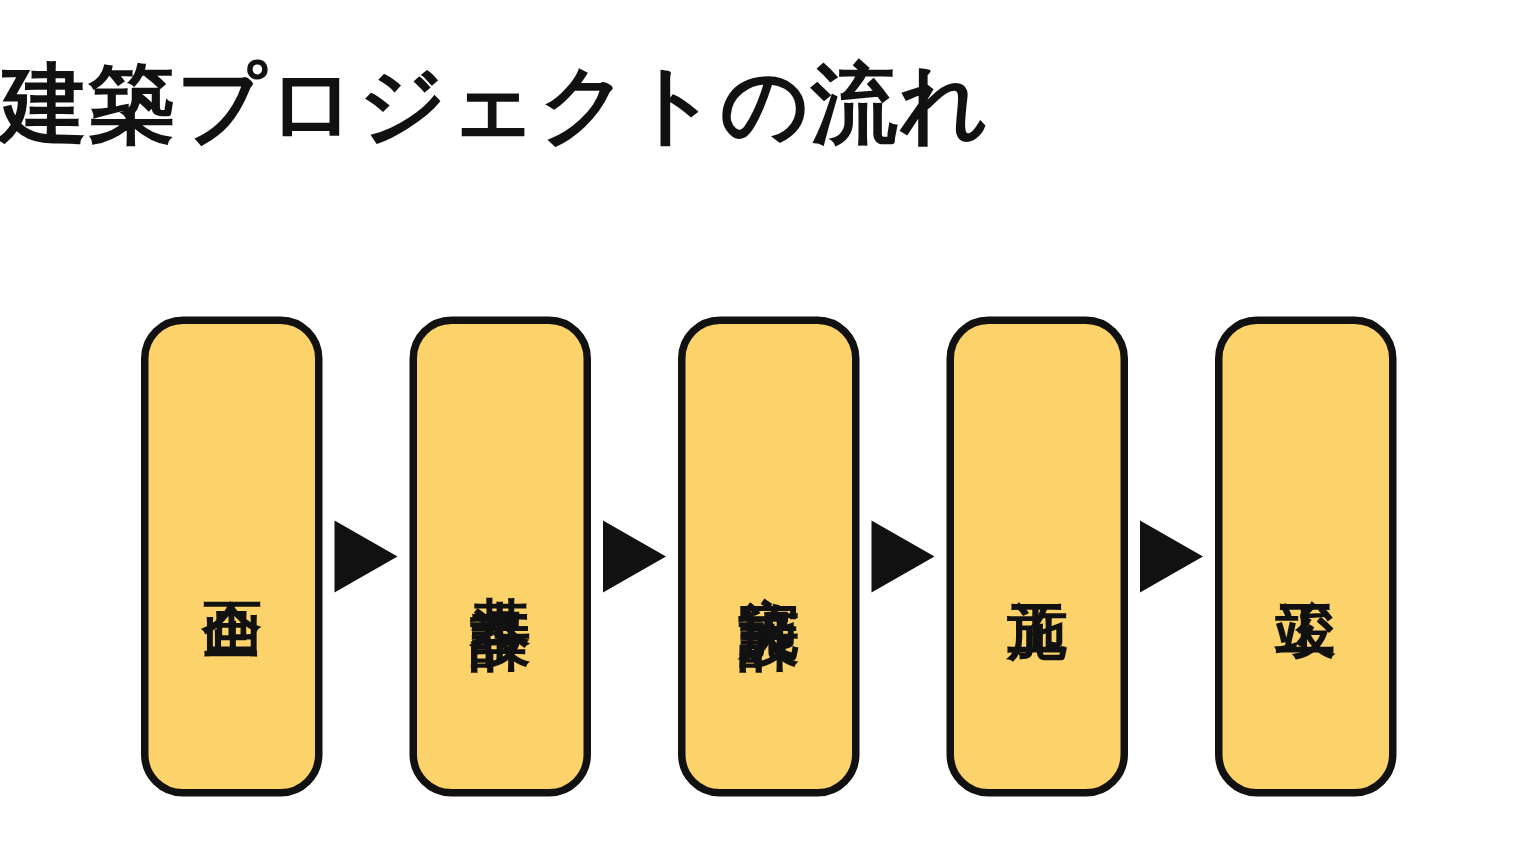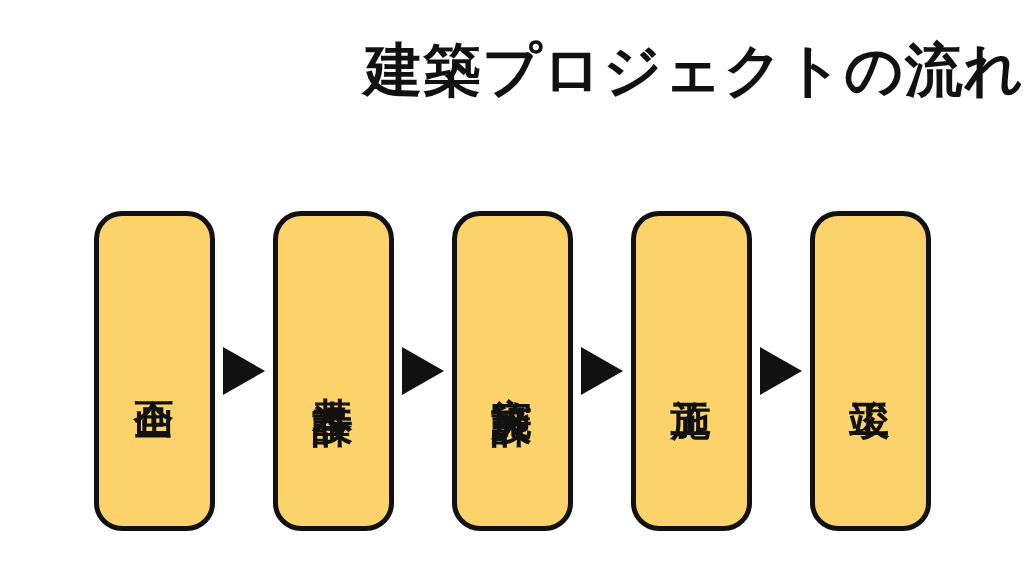--- a/index.html
+++ b/index.html
@@ -13,21 +13,21 @@
     background:var(--bg);
     font-family:"Liberation Sans","DejaVu Sans",sans-serif;
     position:relative;
   }
   .canvas{
     position:relative;
     width:1024px; height:577px;
   }
   .diagram-title{
     margin-top:38px;
-    text-align:right;
+    text-align:left;
     font-size:58px;
     font-weight:800;
     letter-spacing:1px;
     line-height:1.1;
     color:var(--line-color);
     white-space:nowrap;
   }
   .flow-row{
     position:absolute;
     top:173px; left:0; right:0;

